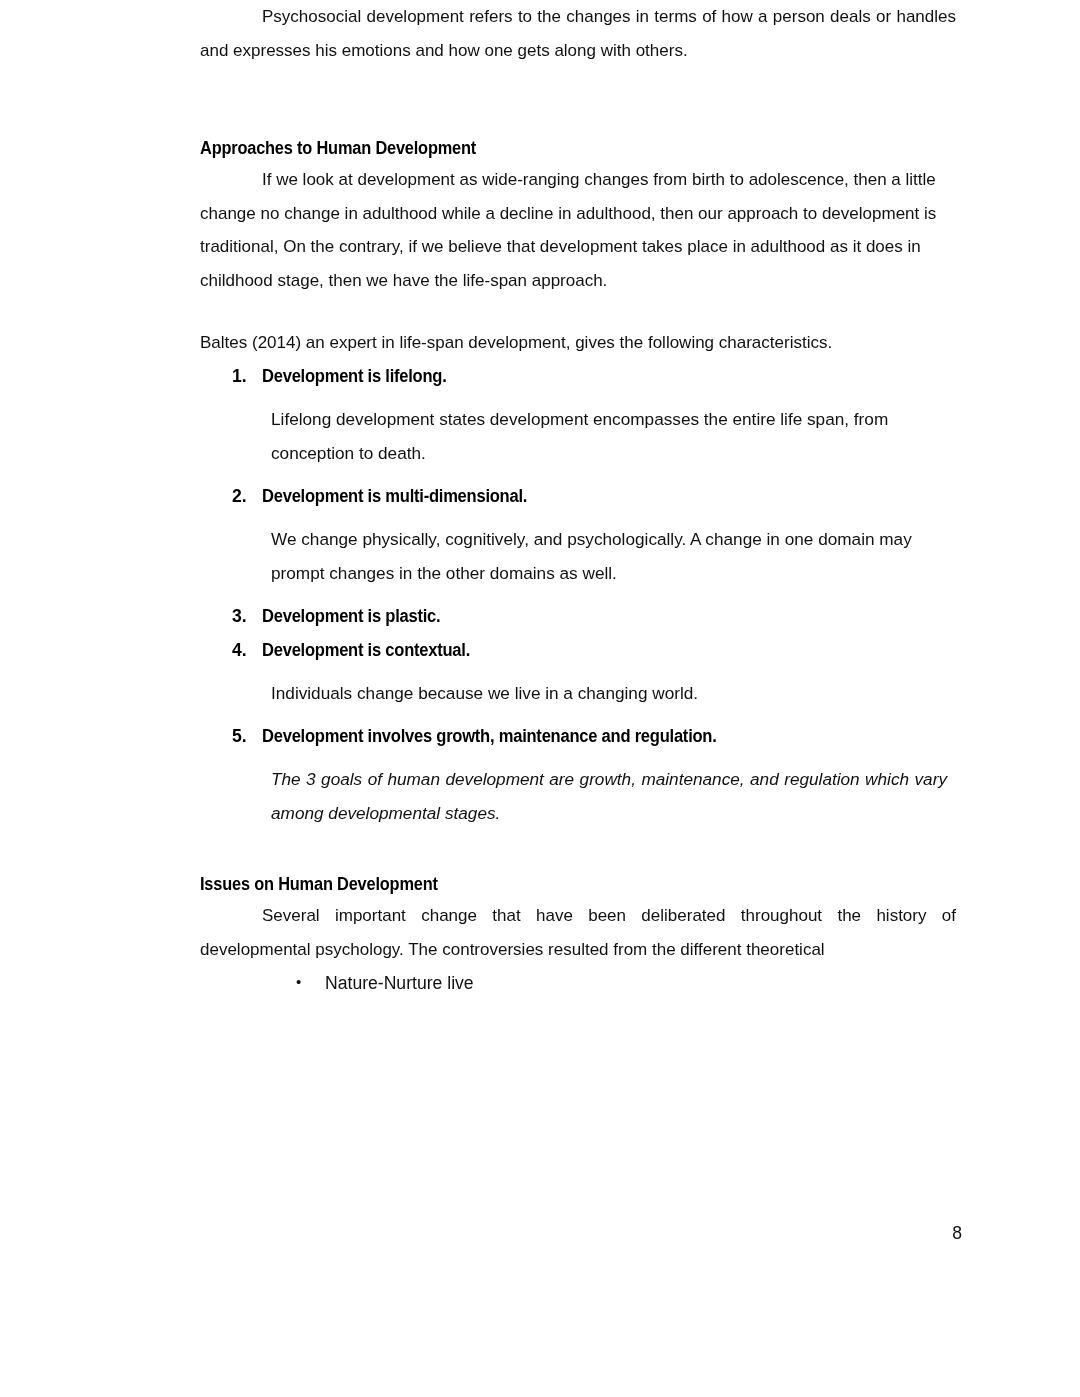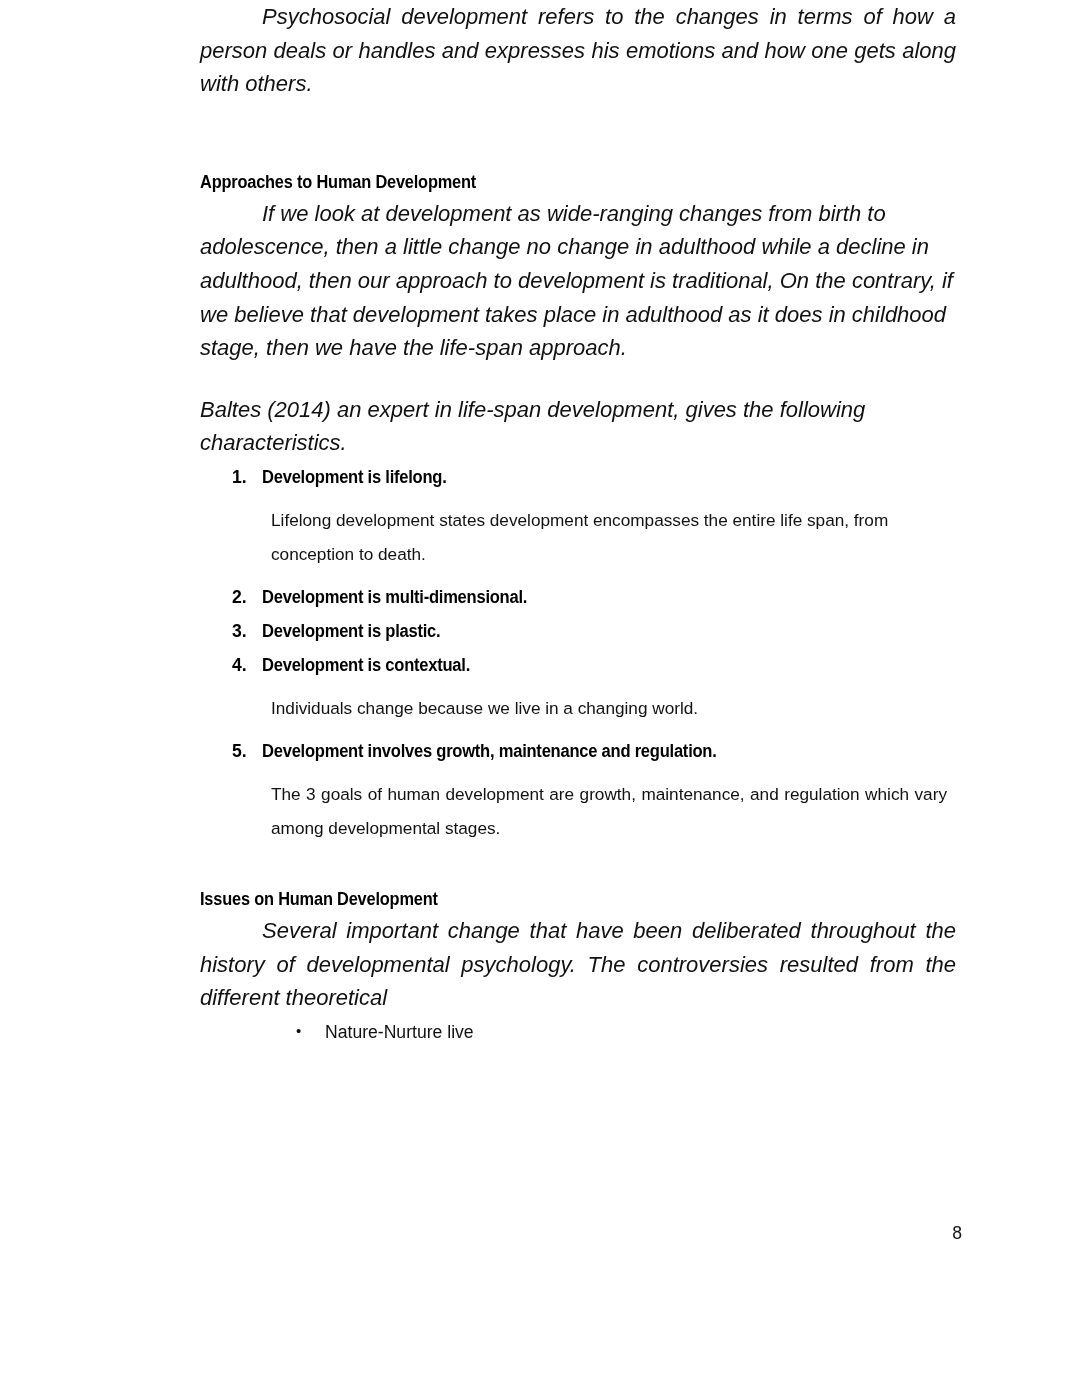--- a/index.html
+++ b/index.html
@@ -20,26 +20,25 @@
   }
   .content {
     position: absolute;
     left: 200px;
     top: 0;
     width: 756px;
   }
 
   
   .para {
-    font-size: 22px;
+    font-size: 17px;
     line-height: 33.6px;
     text-align: left;
     margin: 0;
     color: #111111;
-    font-style: italic;
   }
   .para.indent {
     text-indent: 62px;
   }
   .para.justify {
     text-align: justify;
     text-justify: inter-word;
   }
 
   .heading {
@@ -94,20 +93,21 @@
     font-size: 17.2px;
     line-height: 34px;
     padding-left: 62px;
     color: #111111;
     margin: 9px;
     text-align: left;
   }
   .num-body.justify {
     text-align: justify;
     text-justify: inter-word;
+    font-style: italic;
   }
 
   
   .bullet-list {
     list-style: none;
     margin: 0;
     padding: 0;
   }
   .bullet-item {
     position: relative;
@@ -167,20 +167,21 @@
           <span class="tx">Development is lifelong.</span>
         </div>
         <p class="num-body">Lifelong development states development encompasses the entire life span, from conception to death.</p>
       </li>
 
       <li class="num-item">
         <div class="num-title">
           <span class="marker">2.</span>
           <span class="tx">Development is multi-dimensional.</span>
         </div>
+        <p class="num-body">We change physically, cognitively, and psychologically. A change in one domain may prompt changes in the other domains as well.</p>
       </li>
 
       <li class="num-item">
         <div class="num-title">
           <span class="marker">3.</span>
           <span class="tx"> Development is plastic.</span>
         </div>
       </li>
 
       <li class="num-item">

